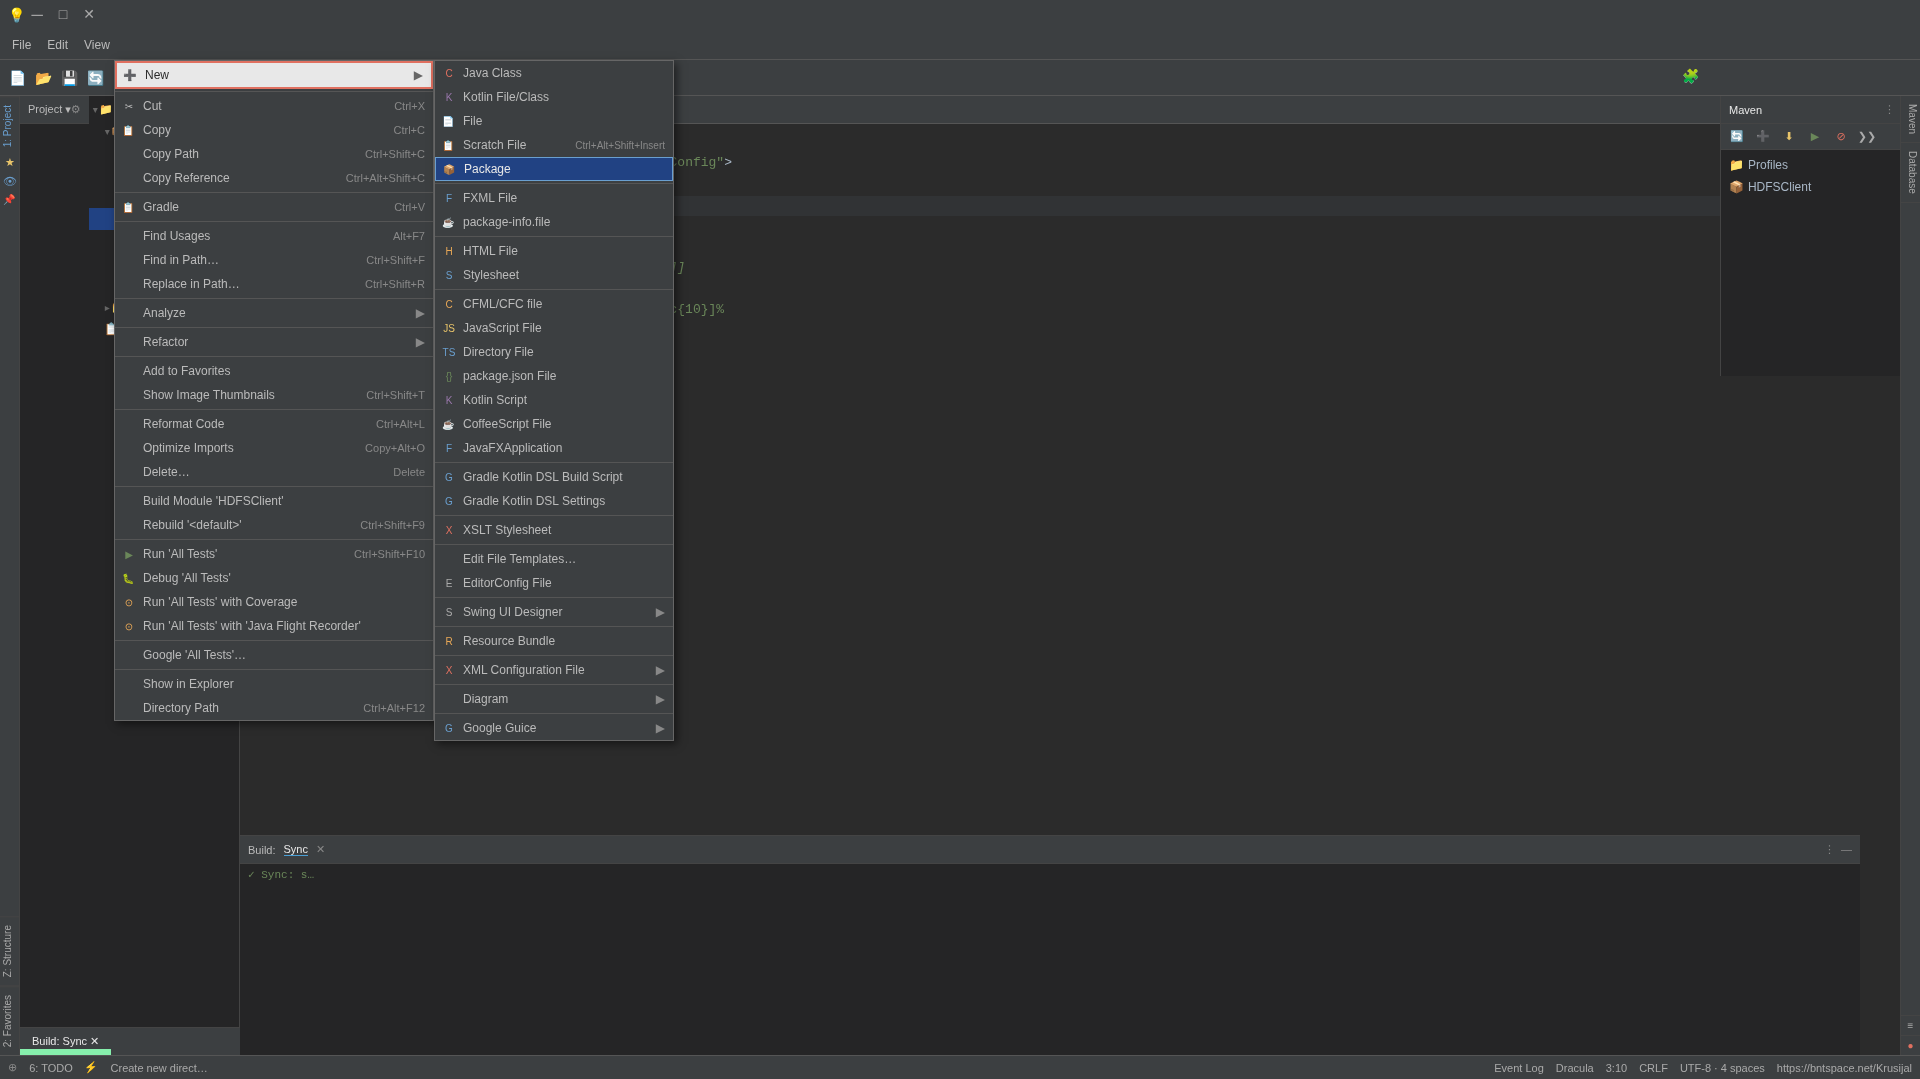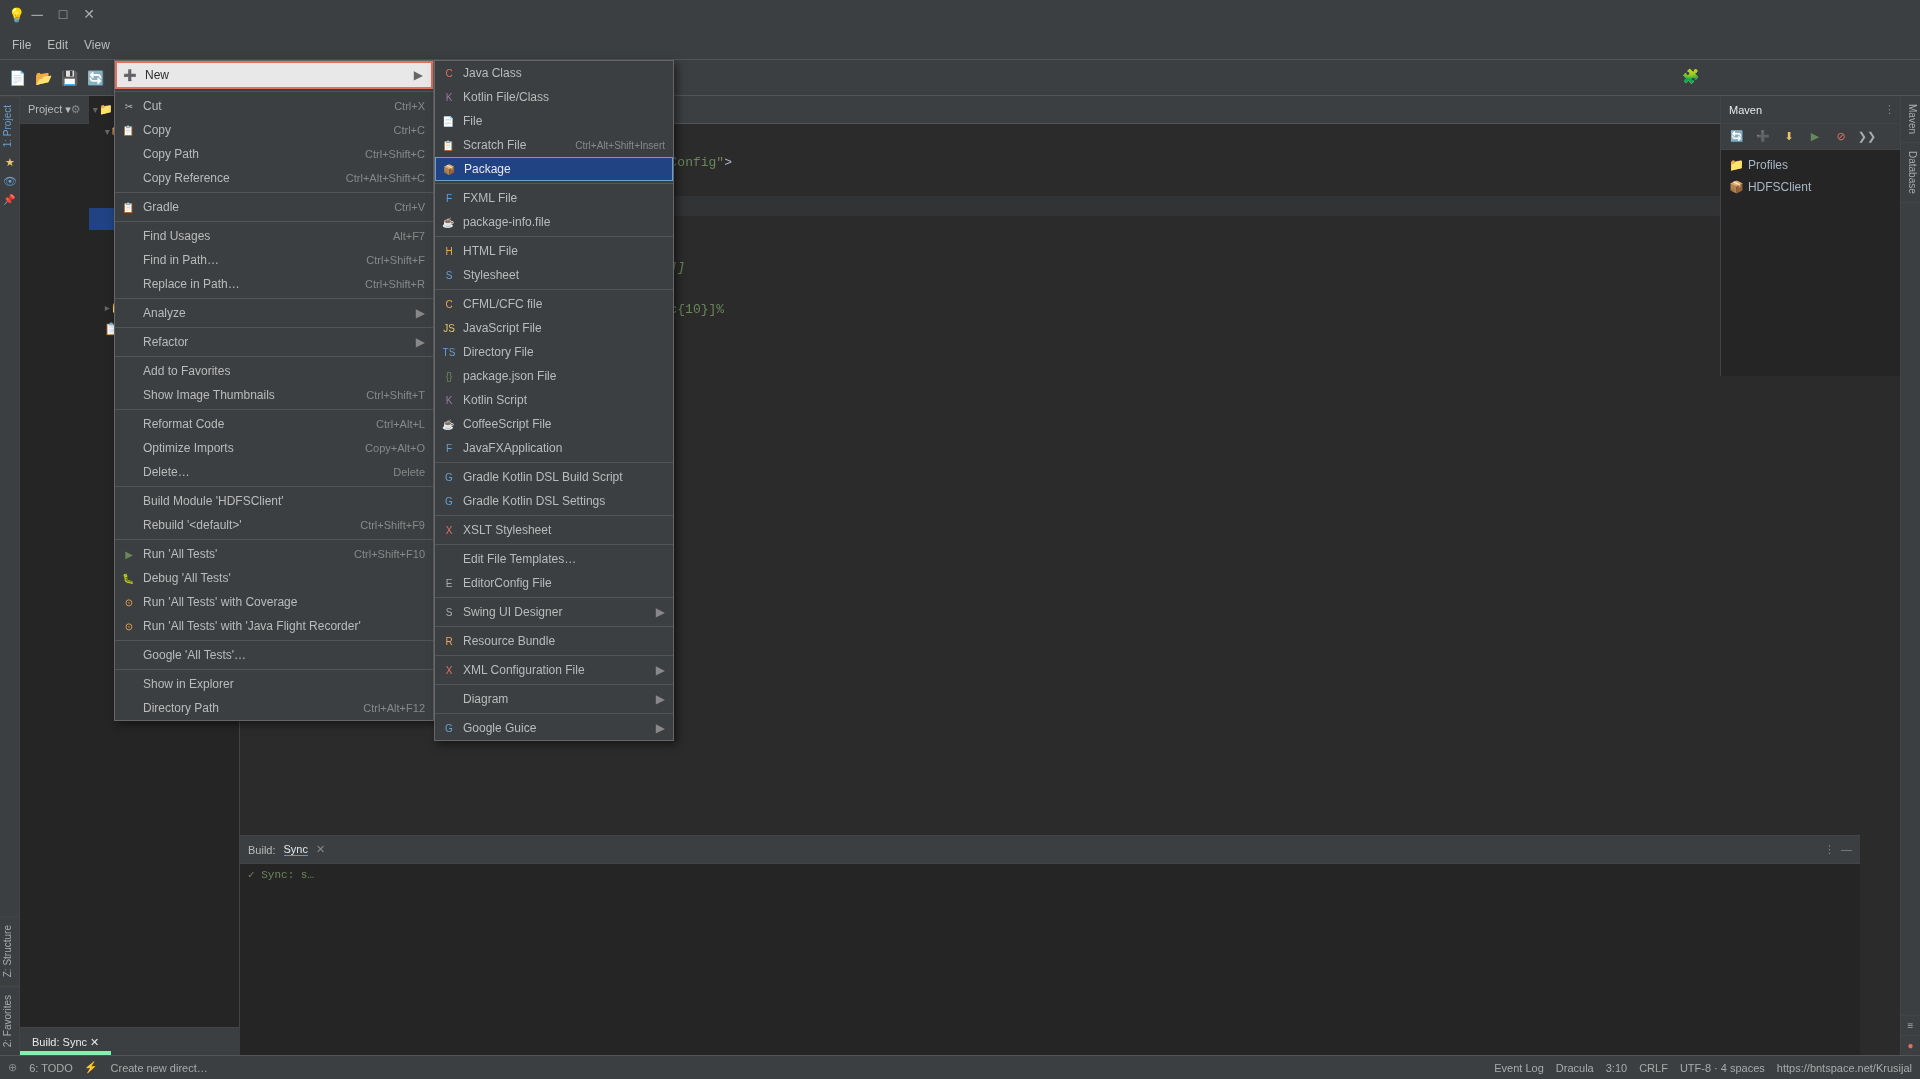--- a/index.html
+++ b/index.html
@@ -381,21 +381,21 @@
       font-weight: normal;
     }
     .bottom-tab {
       padding: 4px 12px;
       font-size: 11px;
       color: #aaa;
       cursor: pointer;
       height: 22px;
       display: flex; align-items: center;
     }
-    .bottom-tab.active { color: #e8e8e8; border-bottom: 4px solid #86efac; }
+    .bottom-tab.active { color: #e8e8e8; border-bottom: 6px solid #86efac; }
 
     
     .puzzle-icon {
       color: #e07060;
       font-size: 14px;
     }
 
     
     ::-webkit-scrollbar { width: 6px; height: 6px; }
     ::-webkit-scrollbar-track { background: #3c3f41; }

